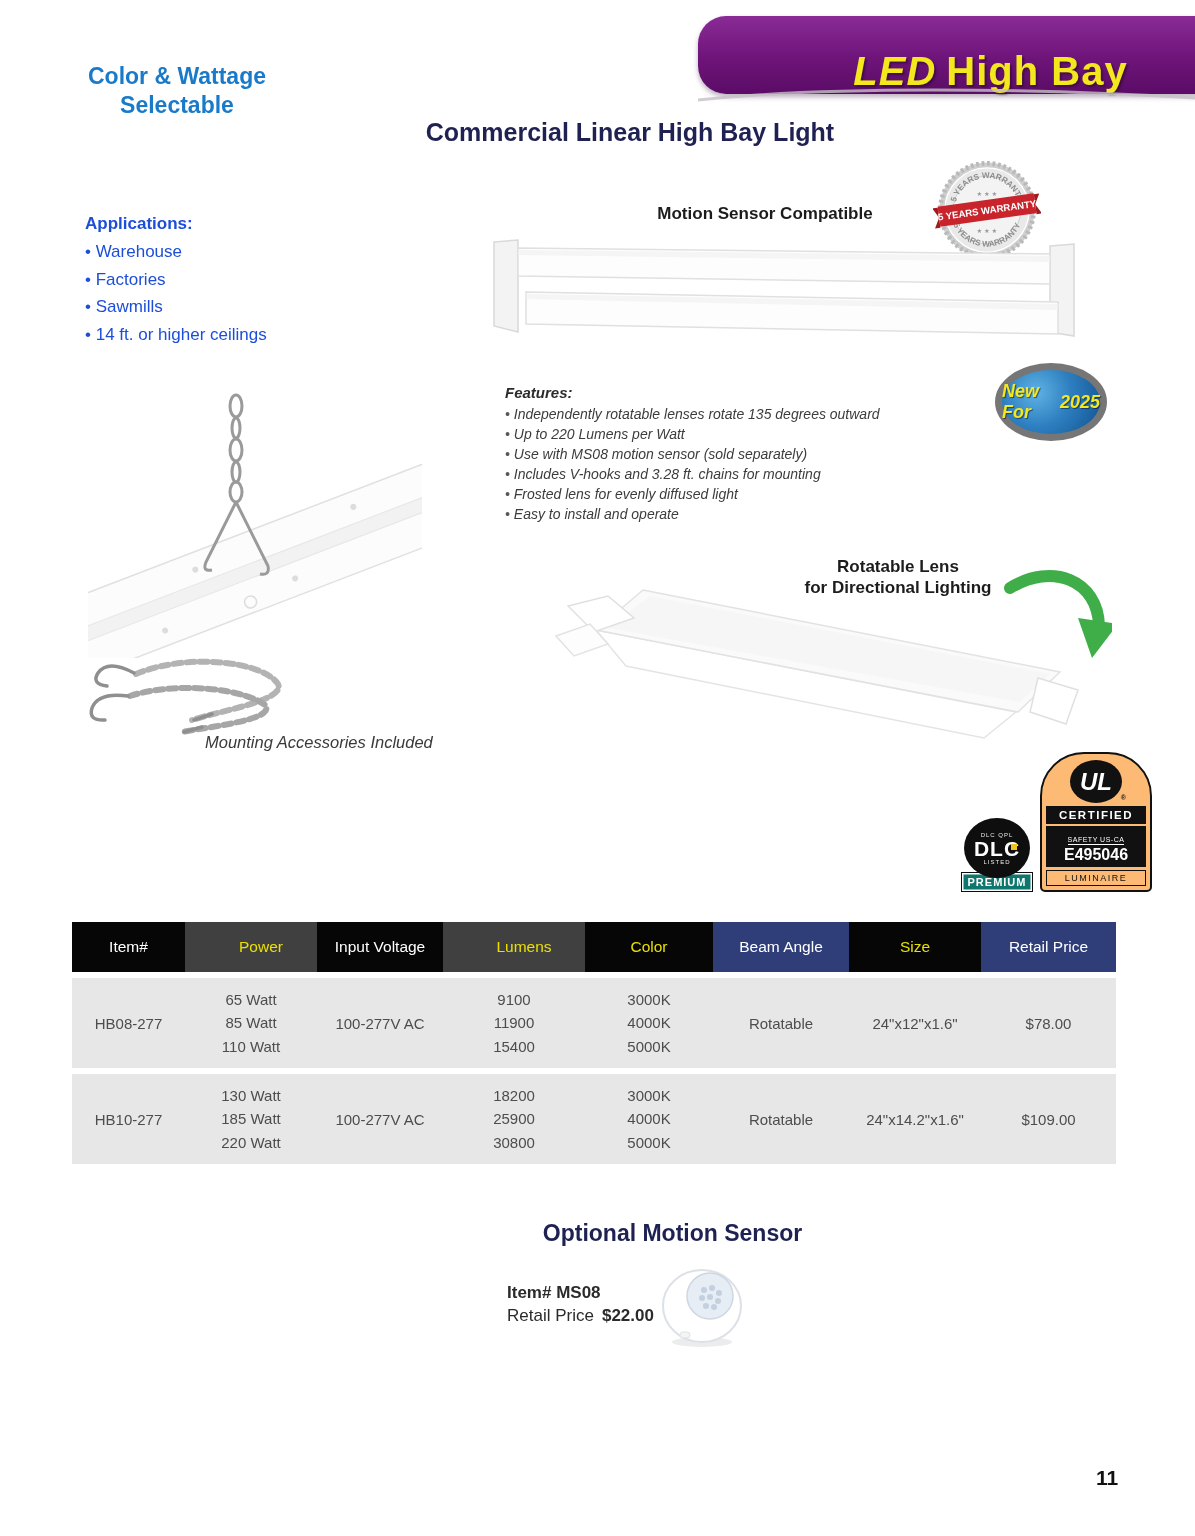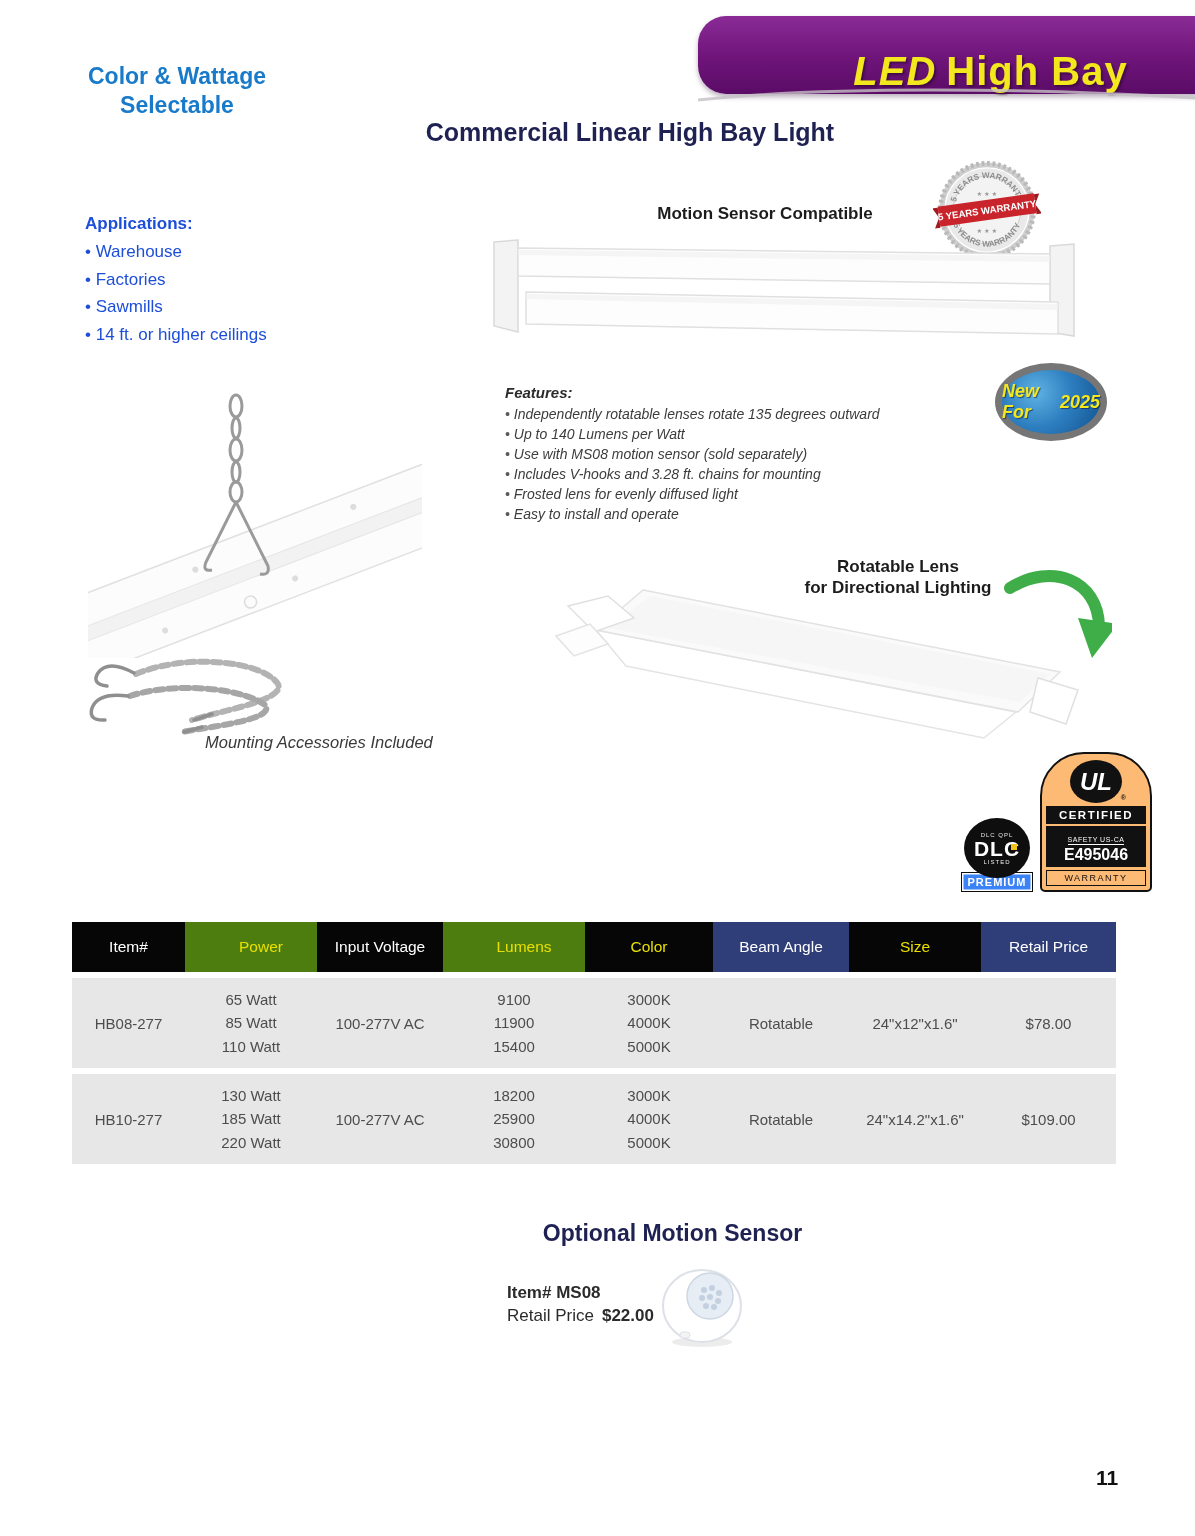--- a/index.html
+++ b/index.html
@@ -73,21 +73,21 @@
   
   .dlc-logo{position:absolute;left:960px;top:818px;width:74px;text-align:center;}
   .dlc-seal{
     width:66px;height:60px;margin:0 auto;background:#0e0e0e;border-radius:50%;
     display:flex;flex-direction:column;align-items:center;justify-content:center;color:#fff;position:relative;
   }
   .dlc-top,.dlc-bottom{font-size:6px;letter-spacing:1px;color:#e8e8e8;}
   .dlc-name{font-size:21px;font-weight:bold;letter-spacing:1px;line-height:1;}
   .dlc-dot{position:absolute;right:13px;top:26px;width:6px;height:6px;background:#f0c419;}
   .dlc-premium{
-    margin:-6px auto 0;width:72px;background:#3b82f6;color:#fff;font-size:11px;font-weight:bold;
+    margin:-6px auto 0;width:72px;background:#0f766e;color:#fff;font-size:11px;font-weight:bold;
     letter-spacing:1px;padding:3px 0;box-shadow:inset 0 0 0 1.5px #fff;border:1.5px solid #0e0e0e;
   }
   .ul-logo{
     position:absolute;left:1040px;top:752px;width:112px;height:140px;
     border:2.5px solid #111;border-radius:44px 44px 5px 5px;background:#fdba74;padding:4px;
   }
   .ul-inner{width:100%;height:100%;display:flex;flex-direction:column;align-items:center;}
   .ul-circle{
     width:52px;height:52px;border-radius:50%;background:#111;color:#fff;margin-top:2px;
     display:flex;align-items:center;justify-content:center;
@@ -97,21 +97,21 @@
   .ul-certified{width:100%;background:#111;color:#fff;text-align:center;font-size:11.5px;font-weight:bold;letter-spacing:1.5px;padding:3px 8px;margin-top:3px;}
   .ul-box{width:100%;background:#111;color:#fff;text-align:center;margin-top:2px;padding:2px 0 3px;}
   .ul-safety{font-size:7px;letter-spacing:.5px;border-bottom:1px solid #fff;display:inline-block;padding-bottom:1px;margin-bottom:1px;}
   .ul-number{font-size:16px;font-weight:bold;}
   .ul-luminaire{width:100%;border:1.5px solid #111;text-align:center;font-size:9px;letter-spacing:1.5px;color:#111;padding:2px 0;margin-top:3px;}
   
   .spec-table{position:absolute;left:72px;top:922px;width:1044px;}
   .thead{display:flex;height:50px;}
   .th{display:flex;align-items:center;justify-content:center;font-size:15.5px;}
   .th.black{background:#060606;}
-  .th.navy{background:#4d7c0f;padding-left:20px;}
+  .th.navy{background:#404040;padding-left:20px;}
   .th.slate{background:#2f3e78;}
   .th.white-text{color:#ffffff;}
   .th.yellow-text{color:#e9e000;}
   .c-item{flex:0 0 113px;} .c-power{flex:0 0 132px;} .c-voltage{flex:0 0 126px;}
   .c-lumens{flex:0 0 142px;} .c-color{flex:0 0 128px;} .c-beam{flex:0 0 136px;}
   .c-size{flex:0 0 132px;} .c-price{flex:0 0 135px;}
   .trow{display:flex;background:#e7e7e7;height:90px;margin-top:6px;color:#4d4d4d;font-size:15px;}
   .td{display:flex;flex-direction:column;align-items:center;justify-content:center;text-align:center;}
   .td.multi{justify-content:space-around;padding:10px 0;}
   
@@ -208,21 +208,21 @@
       <ellipse cx="148" cy="126" rx="6" ry="10"></ellipse>
       <path d="M148,136 L118,196 q-4,10 6,8"></path>
       <path d="M148,136 L180,200 q2,10 -8,8"></path>
     </g>
   </svg>
 
   <div class="features">
     <div class="features-heading">Features:</div>
     <ul>
       <li>Independently rotatable lenses rotate 135 degrees outward</li>
-      <li>Up to 140 Lumens per Watt</li>
+      <li>Up to 220 Lumens per Watt</li>
       <li>Use with MS08 motion sensor (sold separately)</li>
       <li>Includes V-hooks and 3.28 ft. chains for mounting</li>
       <li>Frosted lens for evenly diffused light</li>
       <li>Easy to install and operate</li>
     </ul>
   </div>
 
   <div class="new-badge">
     <div>New For</div>
     <div>2025</div>
@@ -273,21 +273,21 @@
     <div class="ul-inner">
       <div class="ul-circle">
         <span>UL</span>
         <span class="ul-reg">®</span>
       </div>
       <div class="ul-certified">CERTIFIED</div>
       <div class="ul-box">
         <div class="ul-safety">SAFETY US-CA</div>
         <div class="ul-number">E495046</div>
       </div>
-      <div class="ul-luminaire">WARRANTY</div>
+      <div class="ul-luminaire">LUMINAIRE</div>
     </div>
   </div>
 
   <div class="spec-table">
     <div class="thead">
       <div class="th black white-text c-item">Item#</div>
       <div class="th navy yellow-text c-power">Power</div>
       <div class="th black white-text c-voltage">Input Voltage</div>
       <div class="th navy yellow-text c-lumens">Lumens</div>
       <div class="th black yellow-text c-color">Color</div>

